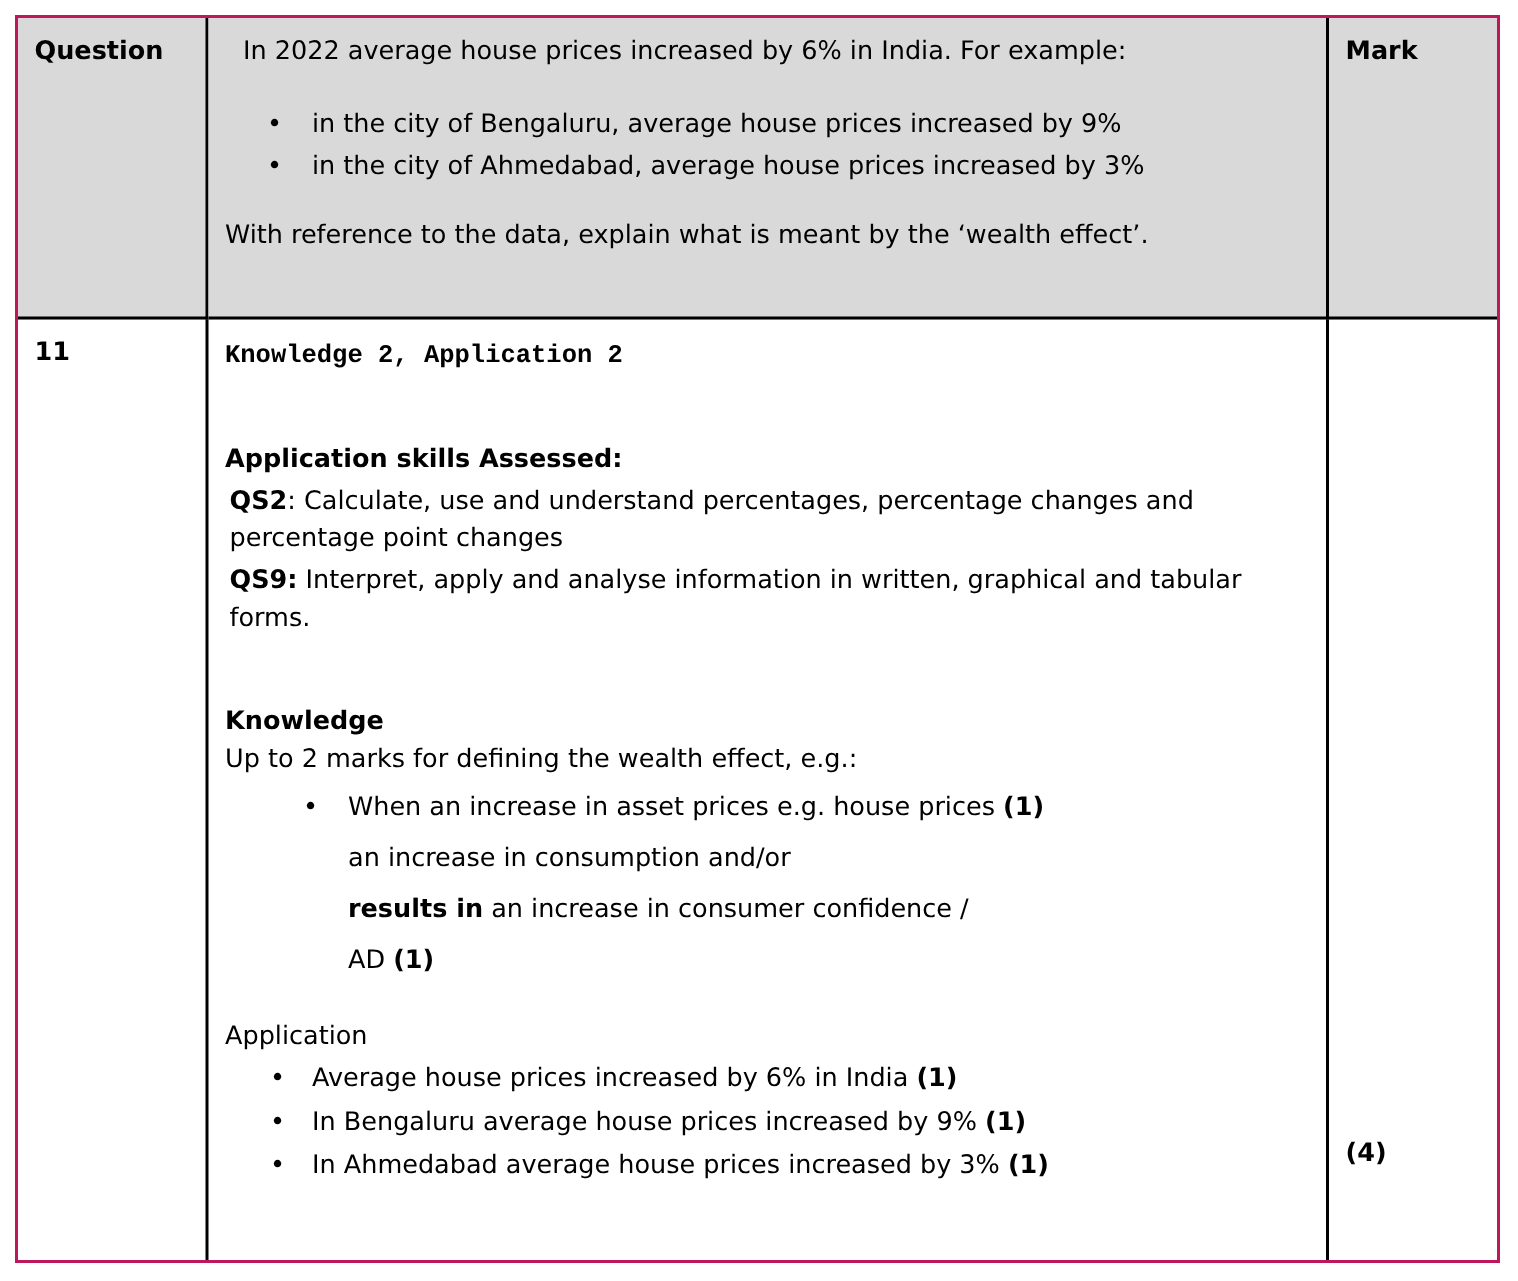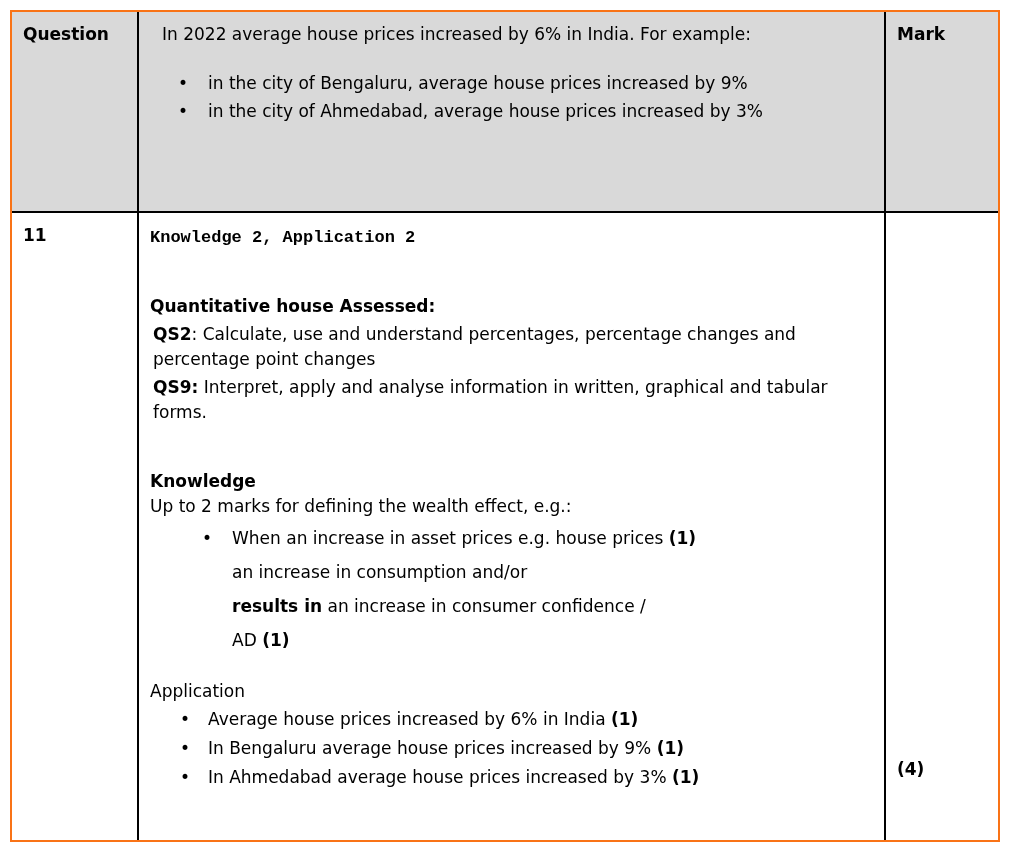--- a/index.html
+++ b/index.html
@@ -8,21 +8,21 @@
     font-family:"DejaVu Sans", sans-serif;
     font-size:17px; color:#000;
     -webkit-font-smoothing:antialiased;
   }
   .page { position:relative; width:1012px; height:854px; background:#fff; }
 
   .doc-table {
     position:absolute; left:10px; top:10px;
     width:990px; height:832px;
     box-sizing:border-box;
-    border:2px solid #f97316;
+    border:2px solid #be185d;
     display:grid;
     grid-template-columns:127px 1fr 112px;
     grid-template-rows:201px 1fr;
   }
   .cell {
     box-sizing:border-box;
     padding:10px 11px;
     line-height:25px;
     overflow:hidden;
   }
@@ -68,34 +68,35 @@
     <div class="cell br bb shaded bold">
       <span>Question</span>
     </div>
 
     <div class="cell br bb shaded">
       <p class="q-intro">In 2022 average house prices increased by 6% in India. For example:</p>
       <div class="q-bullets">
         <div class="q-bullet">in the city of Bengaluru, average house prices increased by 9%</div>
         <div class="q-bullet">in the city of Ahmedabad, average house prices increased by 3%</div>
       </div>
+      <p class="q-outro">With reference to the data, explain what is meant by the ‘wealth effect’.</p>
     </div>
 
     <div class="cell bb shaded bold">
       <span>Mark</span>
     </div>
 
     <div class="cell br bold">
       <span>11</span>
     </div>
 
     <div class="cell br">
       <p class="a-heading">Knowledge 2, Application 2</p>
 
-      <p class="quant-h">Quantitative house Assessed:</p>
+      <p class="quant-h">Application skills Assessed:</p>
       <p class="qs"><b>QS2</b><span>: Calculate, use and understand percentages, percentage changes and percentage point changes</span></p>
       <p class="qs"><b>QS9:</b> <span>Interpret, apply and analyse information in written, graphical and tabular forms.</span></p>
 
       <p class="k-heading">Knowledge</p>
       <p class="k-intro">Up to 2 marks for defining the wealth effect, e.g.:</p>
 
       <div class="k-block">
         <div class="k-line with-dot"><span>When an increase in asset prices e.g. house prices</span> <b>(1)</b></div>
         <div class="k-line"><span>an increase in consumption and/or</span></div>
         <div class="k-line"><b>results in</b> <span>an increase in consumer confidence /</span></div>

